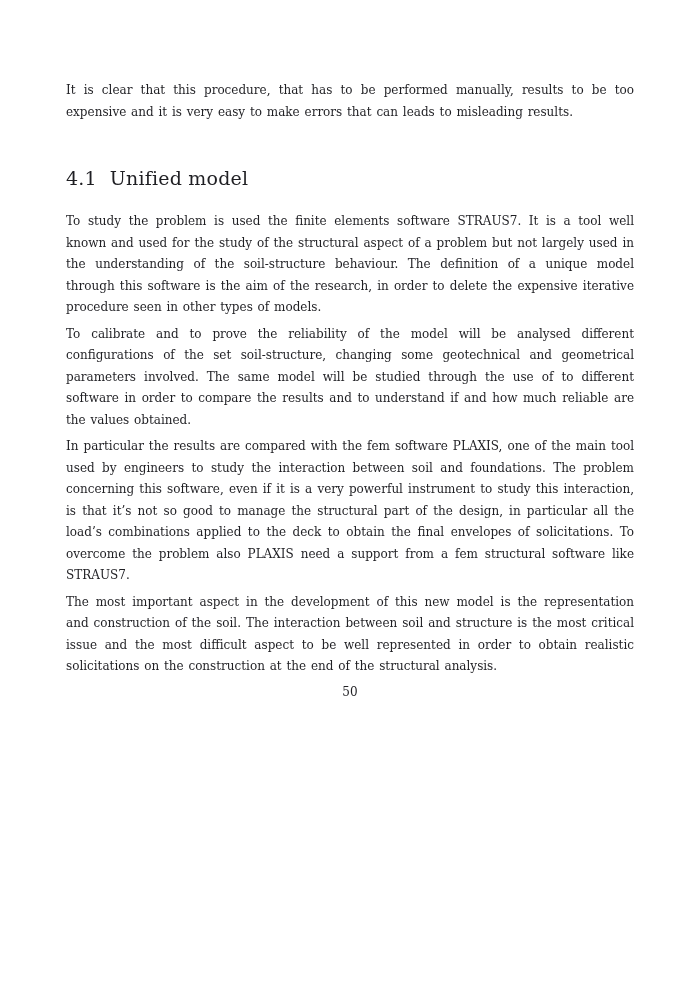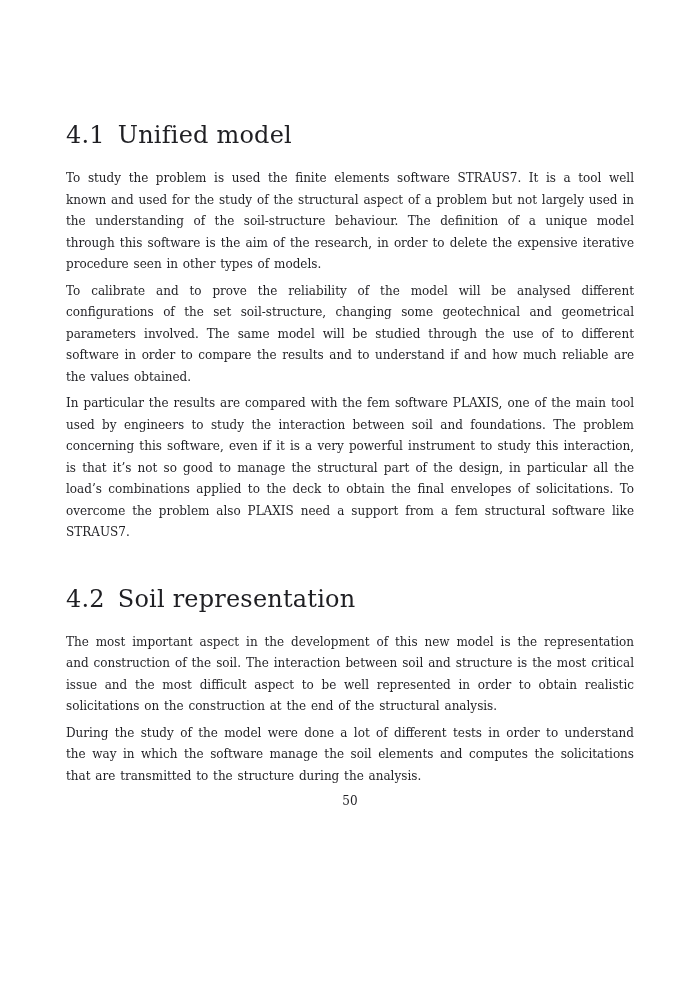--- a/index.html
+++ b/index.html
@@ -20,21 +20,21 @@
     overflow: hidden;
   }
   p.body-par {
     margin: 0 0 5px 0;
     font-size: 12px;
     line-height: 21.5px;
     text-align: justify;
     word-spacing: 1px;
   }
   h2.section-heading {
-    font-size: 24px;
+    font-size: 19px;
     font-weight: normal;
     margin: 42px 0 20px 0;
     line-height: 26px;
     color: #1f1f23;
     letter-spacing: 0.2px;
   }
   h2.section-heading .sec-num {
     margin-right: 13px;
   }
   .footer {
@@ -42,33 +42,30 @@
     margin-top: 4px;
     font-size: 12px;
     line-height: 18px;
   }
 </style>
 </head>
 <body>
 
 <div class="page">
 
+  <p class="body-par">It is clear that this procedure, that has to be performed manually, results to be too expensive and it is very easy to make errors that can leads to misleading results.</p>
 
   <h2 class="section-heading">
     <span class="sec-num">4.1</span><span>Unified model</span>
   </h2>
 
   <p class="body-par">To study the problem is used the finite elements software STRAUS7. It is a tool well known and used for the study of the structural aspect of a problem but not largely used in the understanding of the soil-structure behaviour. The definition of a unique model through this software is the aim of the research, in order to delete the expensive iterative procedure seen in other types of models.</p>
   <p class="body-par">To calibrate and to prove the reliability of the model will be analysed different configurations of the set soil-structure, changing some geotechnical and geometrical parameters involved. The same model will be studied through the use of to different software in order to compare the results and to understand if and how much reliable are the values obtained.</p>
   <p class="body-par">In particular the results are compared with the fem software PLAXIS, one of the main tool used by engineers to study the interaction between soil and foundations. The problem concerning this software, even if it is a very powerful instrument to study this interaction, is that it’s not so good to manage the structural part of the design, in particular all the load’s combinations applied to the deck to obtain the final envelopes of solicitations. To overcome the problem also PLAXIS need a support from a fem structural software like STRAUS7.</p>
 
-  <h2 class="section-heading">
-    <span class="sec-num">4.2</span><span>Soil representation</span>
-  </h2>
 
   <p class="body-par">The most important aspect in the development of this new model is the representation and construction of the soil. The interaction between soil and structure is the most critical issue and the most difficult aspect to be well represented in order to obtain realistic solicitations on the construction at the end of the structural analysis.</p>
-  <p class="body-par">During the study of the model were done a lot of different tests in order to understand the way in which the software manage the soil elements and computes the solicitations that are transmitted to the structure during the analysis.</p>
 
   <div class="footer">
     <span>50</span>
   </div>
 
 </div>
 
 </body></html>

